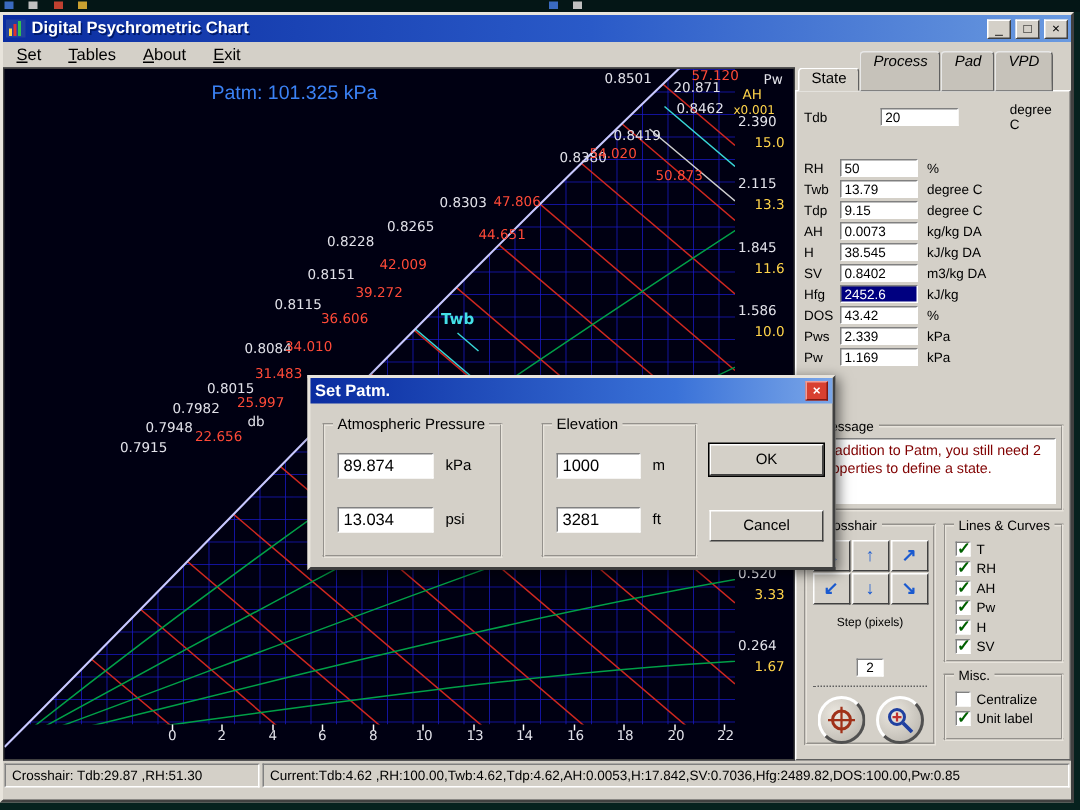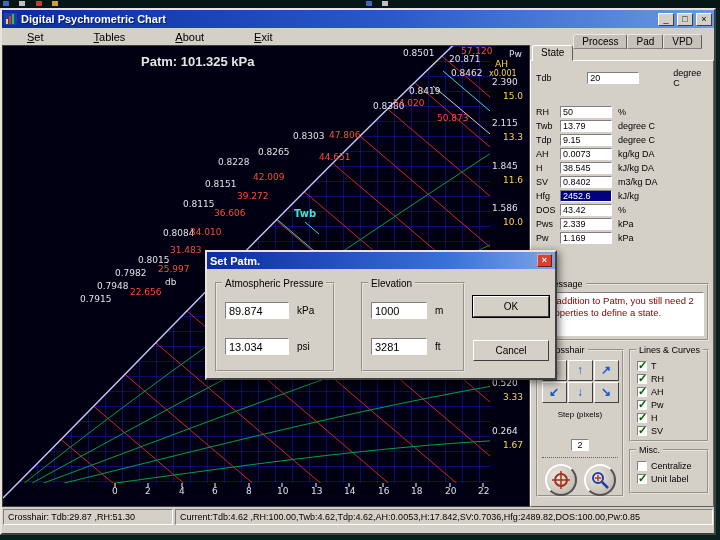--- a/index.html
+++ b/index.html
@@ -11,41 +11,41 @@
   
   .win{position:absolute;top:8px;left:0;width:716px;height:527px;background:#d4d0c8;
     border:2px solid;border-color:#e8e4dc #404040 #404040 #e8e4dc;}
   .titlebar{height:18px;display:flex;align-items:center;gap:3px;padding:0 2px;
     background:linear-gradient(90deg,#0a2ca0 0%,#2a5ac8 55%,#6a9ae0 100%);
     color:#fff;font-size:11px;font-weight:bold;}
   .tb-title{flex:1;white-space:nowrap;text-shadow:1px 1px 0 #001a6a;}
   .tb-btn{width:16px;height:13px;padding:0;background:#d4d0c8;border:1px solid;
     border-color:#fff #404040 #404040 #fff;font-size:9px;line-height:10px;text-align:center;color:#000;}
   .menubar{height:17px;display:flex;align-items:center;font-size:11px;background:#d4d0c8;}
-  .menu-item{display:block;padding:1px 25px;color:#000;}
+  .menu-item{display:block;padding:1px 9px;color:#000;}
   .menu-item::first-letter{text-decoration:underline;}
   .content{position:relative;height:462px;display:flex;}
   
   .chart{position:relative;width:528px;height:462px;background:#000012;border:1px solid #404040;}
   .cl{position:absolute;font-size:9px;color:#e2e2ea;font-family:"DejaVu Sans",sans-serif;white-space:nowrap;}
   .cl.red{color:#ff4a38;}
   .cl.yellow{color:#ffd44a;}
   .cl.cyan{color:#44e0e8;font-weight:bold;font-size:10px;}
   .cl.small{font-size:8px;}
-  .patm{position:absolute;left:138px;top:8px;color:#e5e5e5;font-size:13px;font-weight:bold;}
+  .patm{position:absolute;left:138px;top:8px;color:#3b82f6;font-size:13px;font-weight:normal;}
   .legend{position:absolute;left:6px;top:6px;width:96px;background:#000;border:1px solid #b8b8b8;
     color:#00d44a;font-family:"DejaVu Sans Mono",monospace;font-size:9px;line-height:13px;
     padding:2px 5px;white-space:pre;}
   .legend .ltitle{color:#e8e8e8;}
   
   .panel{position:relative;width:186px;height:462px;background:#d4d0c8;font-size:9px;}
   .tabs{display:flex;height:16px;padding-left:2px;align-items:flex-end;position:relative;z-index:2;}
   .tab{font-size:10px;padding:1px 8px 2px;background:#d4d0c8;border:1px solid;
     border-color:#fff #606060 #d4d0c8 #fff;border-radius:3px 3px 0 0;}
-  .tab.inactive{background:#c6c2ba;padding-bottom:1px;margin-bottom:12px;border-color:#e8e8e8 #606060 #808080 #e8e8e8;}
+  .tab.inactive{background:#c6c2ba;padding-bottom:13px;margin-bottom:0;border-color:#e8e8e8 #606060 #808080 #e8e8e8;font-style:italic;}
   .tabbody{position:absolute;top:15px;left:0;right:0;bottom:0;background:#d4d0c8;
     border:1px solid;border-color:#fff #606060 #606060 #fff;padding:10px 4px 2px 5px;}
   .frow{display:flex;align-items:center;height:14px;}
   .frow.first{margin-bottom:20px;gap:28px;}
   .flabel{width:24px;}
   .frow input{width:52px;height:12px;font-size:9px;padding:0 2px;background:#fff;
     border:1px solid;border-color:#808080 #fff #fff #808080;font-family:"Liberation Sans",sans-serif;}
   .frow input.sel{background:#000080;color:#fff;}
   .funit{margin-left:6px;}
   .groupbox{position:relative;border:2px groove #e8e4dc;}

